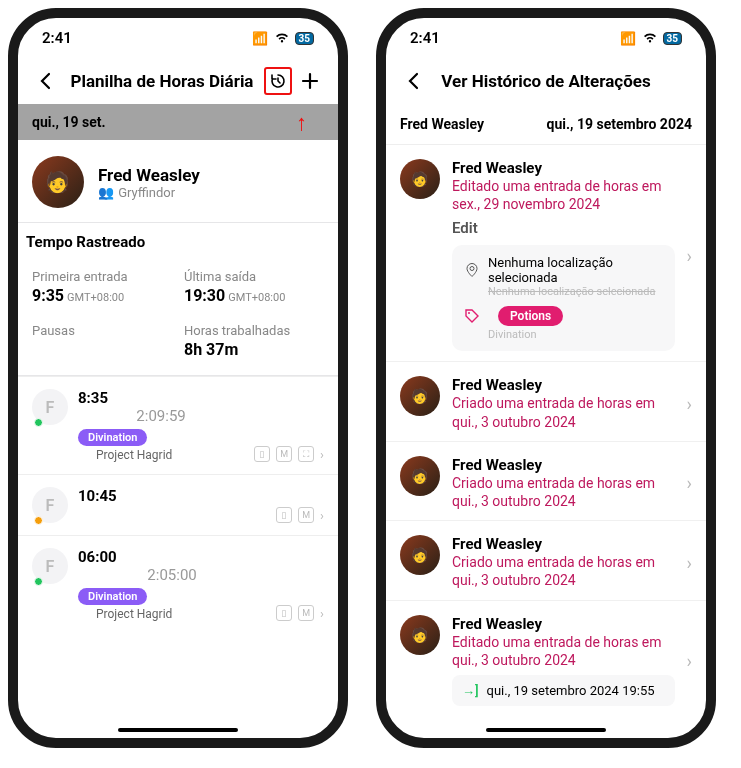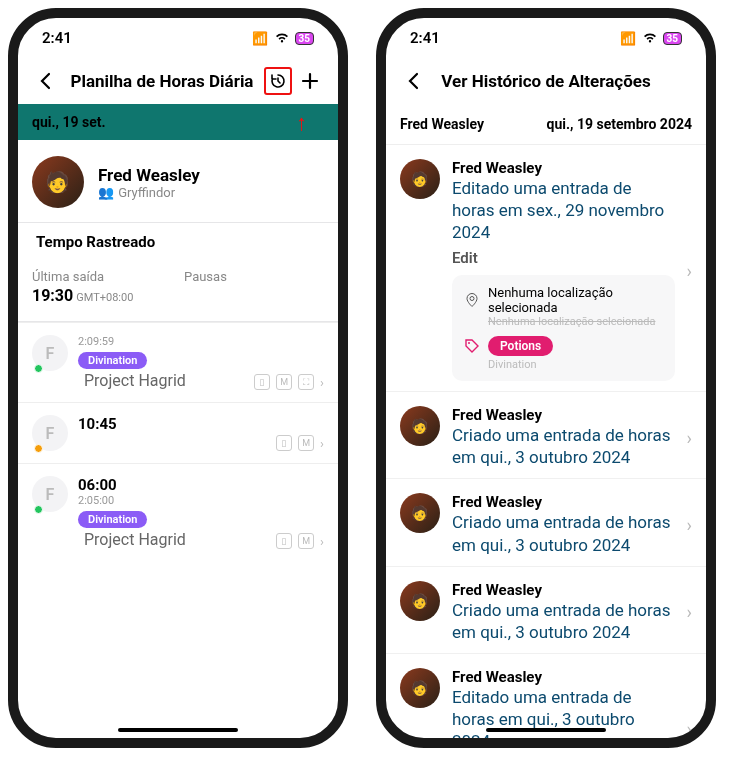--- a/index.html
+++ b/index.html
@@ -6,71 +6,71 @@
   body { background: #fff; display: flex; gap: 28px; padding: 8px; }
   .phone {
     width: 340px; height: 740px; border: 10px solid #1a1a1a; border-radius: 48px;
     background: #fff; position: relative; overflow: hidden; display: flex; flex-direction: column;
   }
   .statusbar {
     height: 40px; display: flex; justify-content: space-between; align-items: center;
     padding: 6px 24px; font-weight: 600; font-size: 15px;
   }
   .status-icons { display: flex; gap: 5px; align-items: center; font-size: 13px; }
-  .battery { border: 1.5px solid #333; border-radius: 4px; padding: 0px 3px; font-size: 10px; font-weight: 700; background: #d946ef; color: #fff; }
+  .battery { border: 1.5px solid #333; border-radius: 4px; padding: 0px 3px; font-size: 10px; font-weight: 700; background: #0369a1; color: #fff; }
   .titlebar {
     height: 46px; display: flex; align-items: center; padding: 0 14px; gap: 4px;
   }
   .titlebar .title { flex: 1; text-align: center; font-weight: 700; font-size: 17px; }
   .icon-btn { width: 28px; height: 28px; display: flex; align-items: center; justify-content: center; cursor: pointer; }
   .highlight-box { border: 2px solid #e11; border-radius: 3px; }
   .arrow-up { position: absolute; top: 92px; left: 278px; color: #e11; font-size: 22px; font-weight: 300; }
   .divider { height: 1px; background: #e6e6e8; }
-  .date-bar { background: #0f766e; padding: 10px 14px; font-weight: 700; font-size: 14px; }
+  .date-bar { background: #a3a3a3; padding: 10px 14px; font-weight: 700; font-size: 14px; }
   .content { flex: 1; overflow-y: auto; }
   .profile { display: flex; align-items: center; gap: 14px; padding: 16px 14px 14px; }
   .avatar { width: 52px; height: 52px; border-radius: 50%; background: linear-gradient(135deg,#8b3a1e,#2a2016); display: flex; align-items: center; justify-content: center; color: #d4a574; font-size: 20px; font-weight: 600; }
   .avatar-sm { width: 40px; height: 40px; border-radius: 50%; background: linear-gradient(135deg,#8b3a1e,#2a2016); display: flex; align-items: center; justify-content: center; color: #d4a574; font-size: 14px; font-weight: 600; flex-shrink: 0; }
   .profile-text .name { font-weight: 700; font-size: 17px; }
   .profile-text .team { color: #888; font-size: 13px; display: flex; align-items: center; gap: 4px; }
-  .section-header { font-weight: 700; font-size: 15px; padding: 10px 18px; }
+  .section-header { font-weight: 700; font-size: 15px; padding: 10px 8px; }
   .tracked-grid { display: grid; grid-template-columns: 1fr 1fr; padding: 8px 14px 16px; gap: 18px 12px; }
   .tracked-cell .label { color: #888; font-size: 13px; margin-bottom: 2px; }
   .tracked-cell .value { font-weight: 700; font-size: 16px; }
   .tracked-cell .tz { color: #888; font-size: 11px; font-weight: 400; margin-left: 3px; }
   .entries-header { display: flex; align-items: center; justify-content: space-between; padding: 10px 14px; font-weight: 700; font-size: 15px; }
   .info-icon { color: #aaa; font-size: 14px; border: 1px solid #bbb; border-radius: 50%; width: 16px; height: 16px; display: flex; align-items: center; justify-content: center; font-size: 10px; }
   .entry-row { display: flex; padding: 12px 14px; gap: 10px; border-top: 1px solid #eee; }
   .entry-avatar { width: 36px; height: 36px; border-radius: 50%; background: #f3f3f5; display: flex; align-items: center; justify-content: center; color: #bbb; font-weight: 600; position: relative; }
   .status-dot { width: 9px; height: 9px; border-radius: 50%; position: absolute; bottom: -2px; left: 2px; border: 1.5px solid #fff; }
   .dot-green { background: #22c55e; }
   .dot-orange { background: #f59e0b; }
   .entry-body { flex: 1; }
   .entry-time { font-weight: 700; font-size: 15px; }
-  .entry-elapsed { color: #999; font-size: 11px; }
+  .entry-elapsed { color: #999; font-size: 15px; text-align: center; }
   .tag-pill { display: inline-block; background: #8b5cf6; color: #fff; font-size: 11px; font-weight: 600; padding: 2px 10px; border-radius: 10px; margin-top: 4px; }
-  .entry-project { font-size: 16px; color: #666; margin-top: 2px; margin-left: 6px; }
+  .entry-project { font-size: 12px; color: #666; margin-top: 2px; margin-left: 18px; }
   .entry-icons { display: flex; gap: 6px; color: #bbb; font-size: 13px; align-items: flex-end; }
   .entry-icons .box { border: 1px solid #ccc; border-radius: 3px; width: 16px; height: 16px; font-size: 9px; display: flex; align-items: center; justify-content: center; }
   .home-indicator { position: absolute; bottom: 6px; left: 50%; transform: translateX(-50%); width: 120px; height: 4px; background: #000; border-radius: 3px; }
 
   
   .hist-header { display: flex; justify-content: space-between; padding: 12px 14px; font-size: 14px; border-bottom: 1px solid #eee; }
   .hist-header .who { font-weight: 700; }
   .hist-header .when { font-weight: 700; }
   .hist-row { display: flex; gap: 12px; padding: 14px 14px 10px; border-bottom: 1px solid #f0f0f0; }
   .hist-body { flex: 1; }
   .hist-name { font-weight: 700; font-size: 15px; }
-  .hist-desc { color: #0c4a6e; font-size: 17px; line-height: 1.3; }
+  .hist-desc { color: #be185d; font-size: 14px; line-height: 1.3; }
   .hist-meta { font-size: 15px; font-weight: 600; color: #555; margin-top: 6px; }
   .chev { color: #bbb; font-size: 18px; align-self: center; }
   .change-card { background: #f7f7f8; border-radius: 10px; padding: 10px 12px; margin-top: 8px; }
   .loc-row { display: flex; align-items: center; gap: 8px; font-size: 13px; }
   .loc-old { color: #bbb; font-size: 11px; text-decoration: line-through; margin-left: 24px; }
-  .tag-row { display: flex; align-items: center; gap: 8px; margin-top: 8px; }
+  .tag-row { display: flex; align-items: center; gap: 18px; margin-top: 8px; }
   .tag-potions { background: #e11d6f; color: #fff; font-size: 12px; font-weight: 600; padding: 3px 12px; border-radius: 12px; }
   .tag-old { color: #bbb; font-size: 11px; margin-left: 24px; margin-top: 2px; }
   .change-row { display: flex; align-items: center; gap: 8px; background: #f7f7f8; border-radius: 8px; padding: 8px 10px; margin-top: 6px; font-size: 13px; }
   .enter-icon { color: #22c55e; font-weight: 600; }
   svg { display: block; }
 </style>
 </head>
 <body>
 
 <div class="phone">
@@ -119,38 +119,49 @@
           <span>👥</span>
           <span>Gryffindor</span>
         </div>
       </div>
     </div>
     <div class="divider"></div>
 
     <div class="section-header">Tempo Rastreado</div>
     <div class="tracked-grid">
       <div class="tracked-cell">
+        <div class="label">Primeira entrada</div>
+        <div class="value">
+          <span>9:35</span><span class="tz">GMT+08:00</span>
+        </div>
+      </div>
+      <div class="tracked-cell">
         <div class="label">Última saída</div>
         <div class="value">
           <span>19:30</span><span class="tz">GMT+08:00</span>
         </div>
       </div>
       <div class="tracked-cell">
         <div class="label">Pausas</div>
+      </div>
+      <div class="tracked-cell">
+        <div class="label">Horas trabalhadas</div>
+        <div class="value">8h 37m</div>
       </div>
     </div>
     <div class="divider"></div>
 
 
     <div class="entry-row">
       <div class="entry-avatar">
         <span>F</span>
         <span class="status-dot dot-green"></span>
       </div>
       <div class="entry-body">
+        <div class="entry-time">8:35</div>
         <div class="entry-elapsed">2:09:59</div>
         <span class="tag-pill">Divination</span>
         <div class="entry-project">Project Hagrid</div>
       </div>
       <div class="entry-icons">
         <span class="box">▯</span>
         <span class="box">M</span>
         <span class="box">⛶</span>
         <span>›</span>
       </div>

